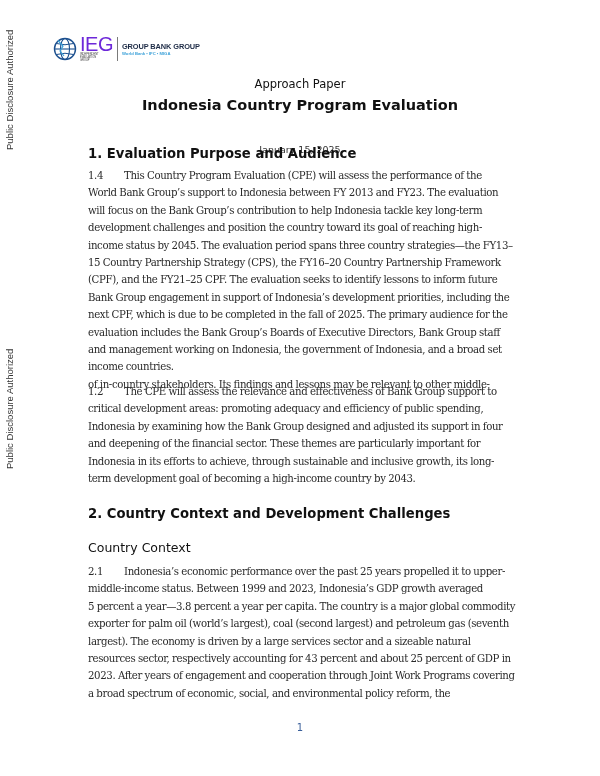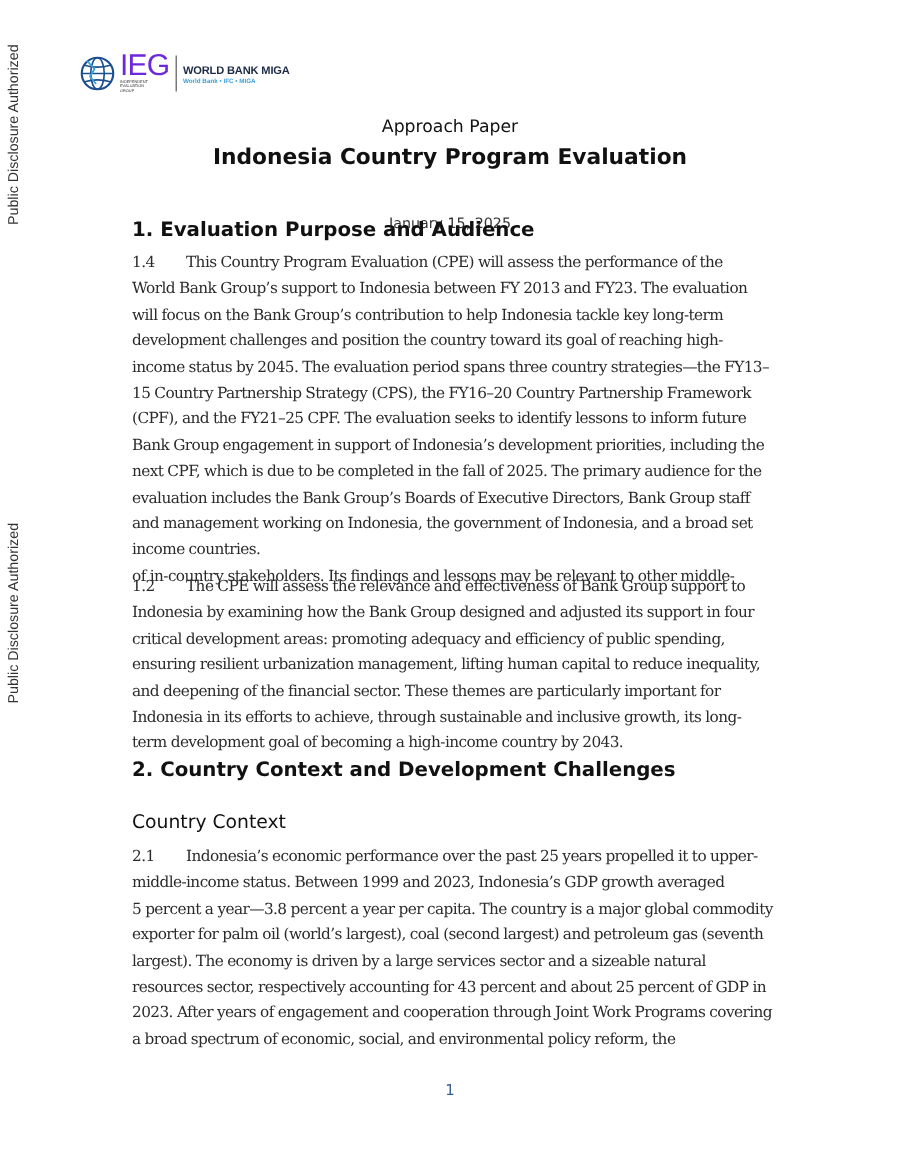--- a/index.html
+++ b/index.html
@@ -150,21 +150,21 @@
     <path d="M3.5 6.5 Q12 9 20.5 6.5" fill="none" stroke="#1b4f8e" stroke-width="1"></path>
     <path d="M3.5 17.5 Q12 15 20.5 17.5" fill="none" stroke="#1b4f8e" stroke-width="1"></path>
     <path d="M5 3.5 L10 9 L7 14 L11 19" fill="none" stroke="#3aa0d8" stroke-width="1.2"></path>
   </svg>
   <div class="logo-ieg-block">
     <span class="logo-ieg">IEG</span>
     <span class="logo-ieg-sub">INDEPENDENT EVALUATION GROUP</span>
   </div>
   <div class="logo-divider"></div>
   <div class="logo-wbg-block">
-    <span class="logo-wbg">WORLD BANK MIGA</span>
+    <span class="logo-wbg">GROUP BANK GROUP</span>
     <span class="logo-wbg-sub">World Bank • IFC • MIGA</span>
   </div>
 </div>
 
 <div class="head-center doc-type">Approach Paper</div>
 <div class="head-center doc-title">Indonesia Country Program Evaluation</div>
 <div class="head-center doc-date">January 15, 2025</div>
 
 <div class="content" style="top:146px;">
   <div class="h1">1. Evaluation Purpose and Audience</div>
@@ -181,23 +181,22 @@
   <div class="line">Bank Group engagement in support of Indonesia’s development priorities, including the</div>
   <div class="line">next CPF, which is due to be completed in the fall of 2025. The primary audience for the</div>
   <div class="line">evaluation includes the Bank Group’s Boards of Executive Directors, Bank Group staff</div>
   <div class="line">and management working on Indonesia, the government of Indonesia, and a broad set</div>
   <div class="line">income countries.</div>
   <div class="line">of in-country stakeholders. Its findings and lessons may be relevant to other middle-</div>
 </div>
 
 <div class="content" style="top:383px;">
   <div class="line"><span class="para-num">1.2</span><span>The CPE will assess the relevance and effectiveness of Bank Group support to</span></div>
+  <div class="line">critical development areas: promoting adequacy and efficiency of public spending,</div>
   <div class="line">Indonesia by examining how the Bank Group designed and adjusted its support in four</div>
-  <div class="line">critical development areas: promoting adequacy and efficiency of public spending,</div>
-  <div class="line">ensuring resilient urbanization management, lifting human capital to reduce inequality,</div>
   <div class="line">and deepening of the financial sector. These themes are particularly important for</div>
   <div class="line">Indonesia in its efforts to achieve, through sustainable and inclusive growth, its long-</div>
   <div class="line">term development goal of becoming a high-income country by 2043.</div>
 </div>
 
 <div class="content" style="top:506px;">
   <div class="h1">2. Country Context and Development Challenges</div>
 </div>
 
 <div class="content" style="top:540px;">

